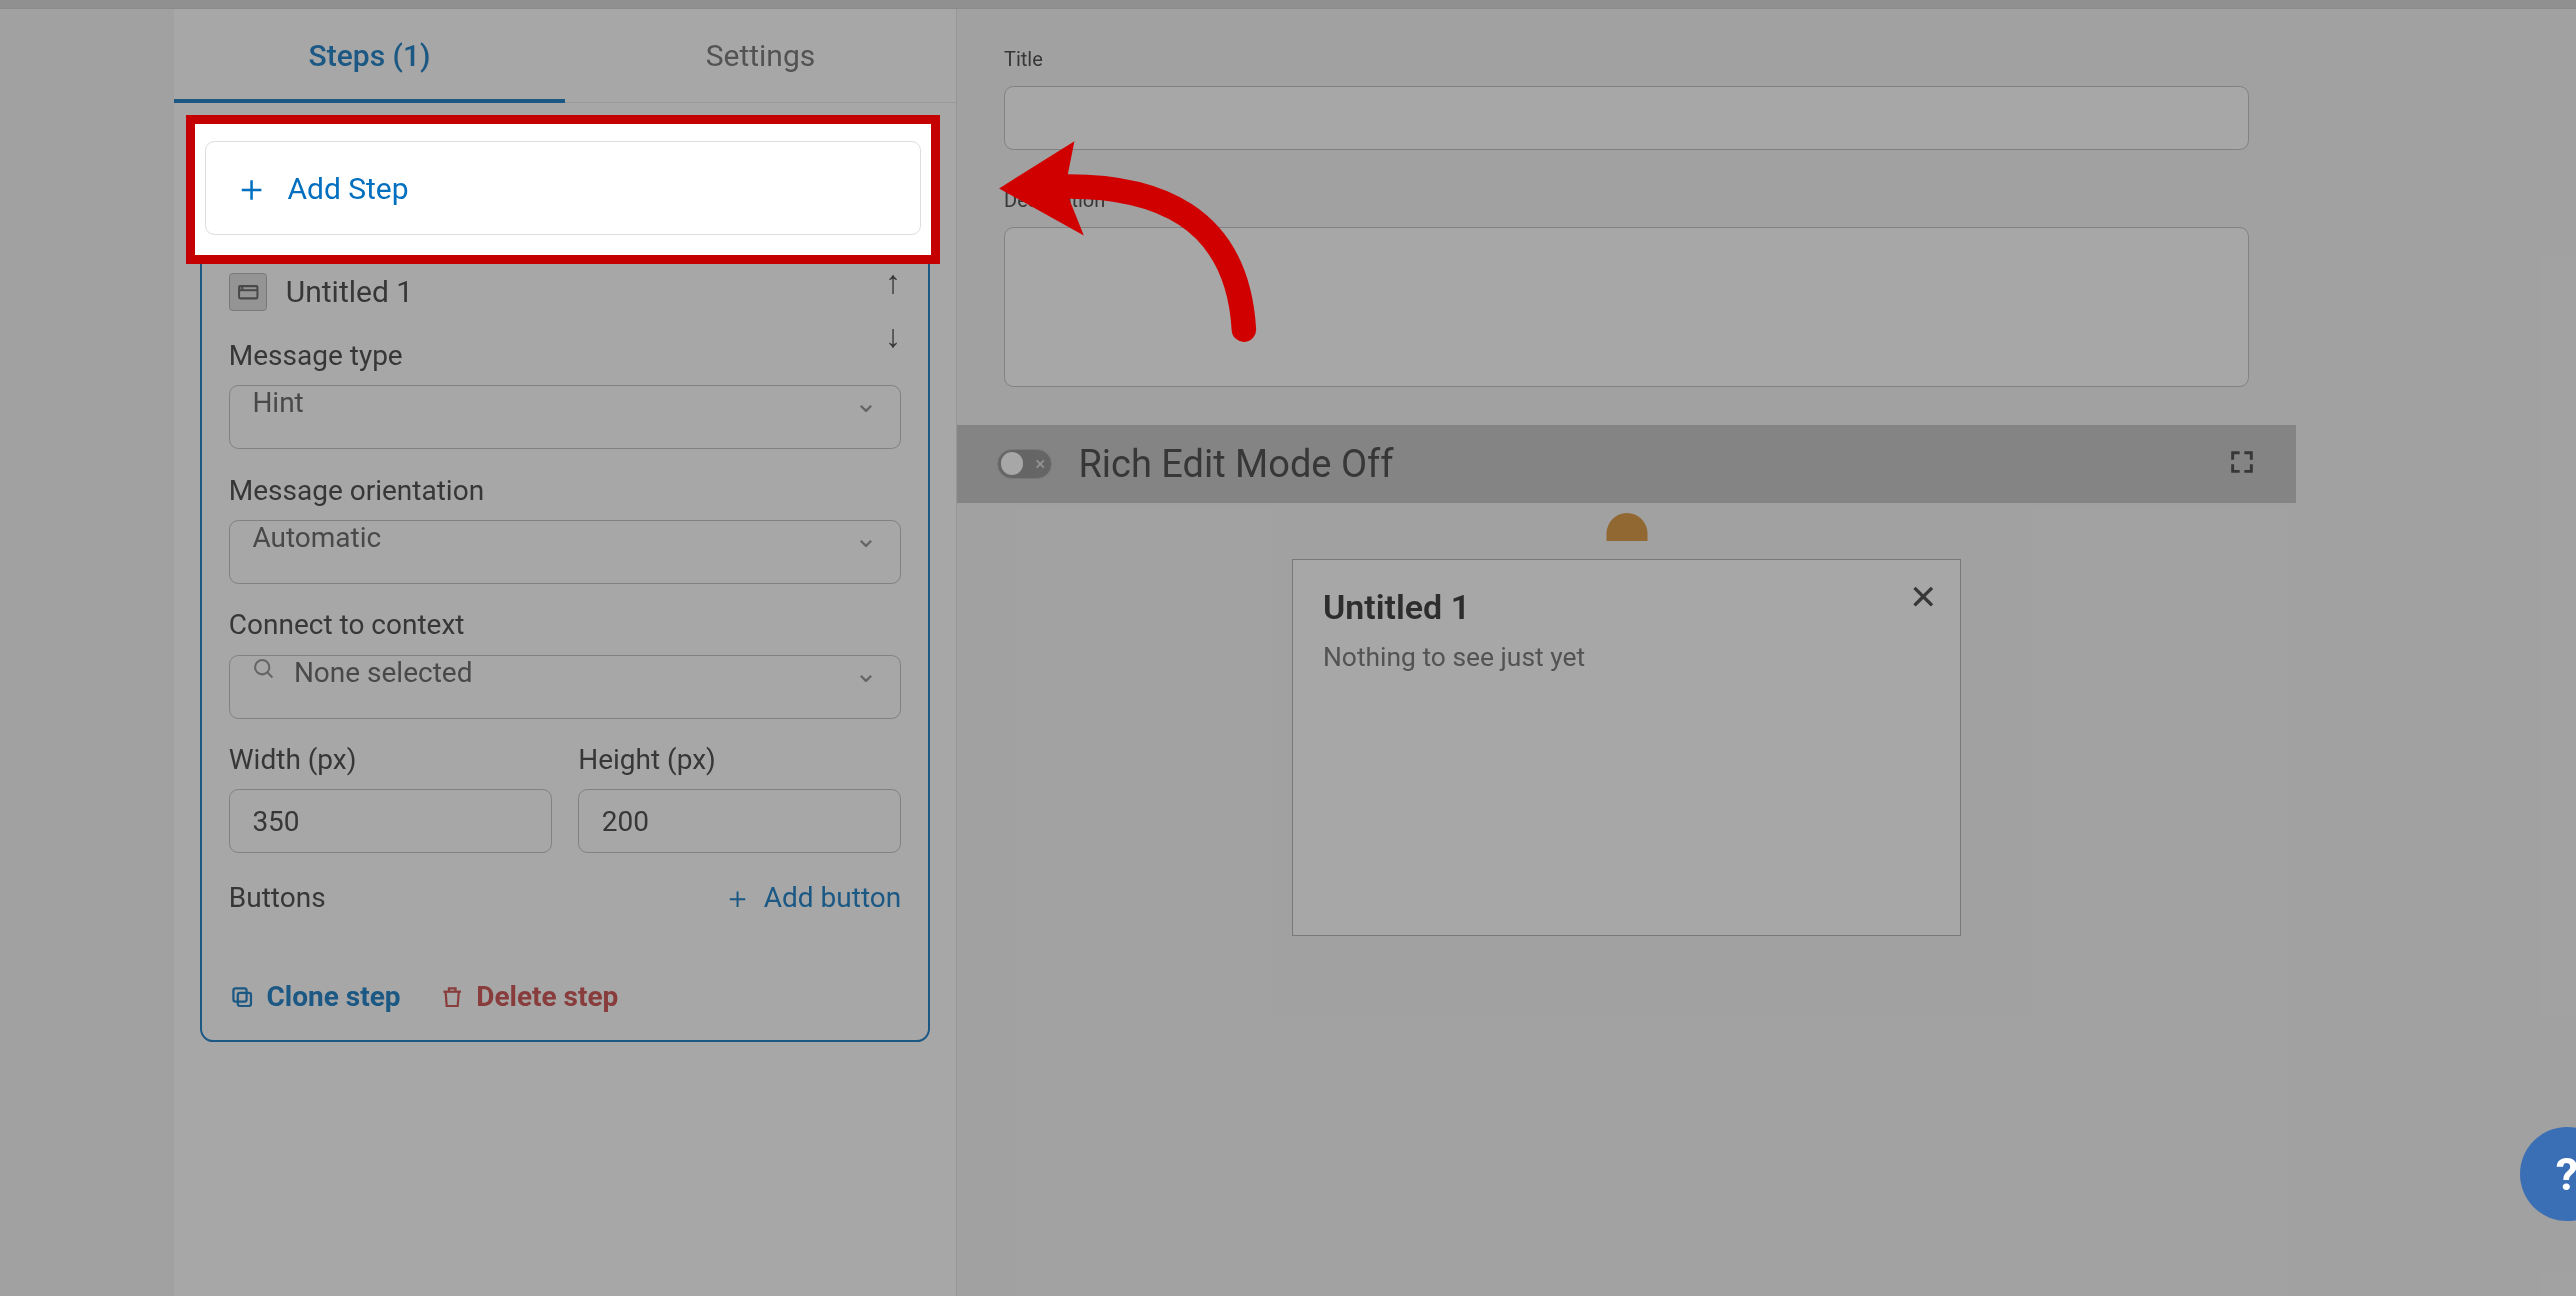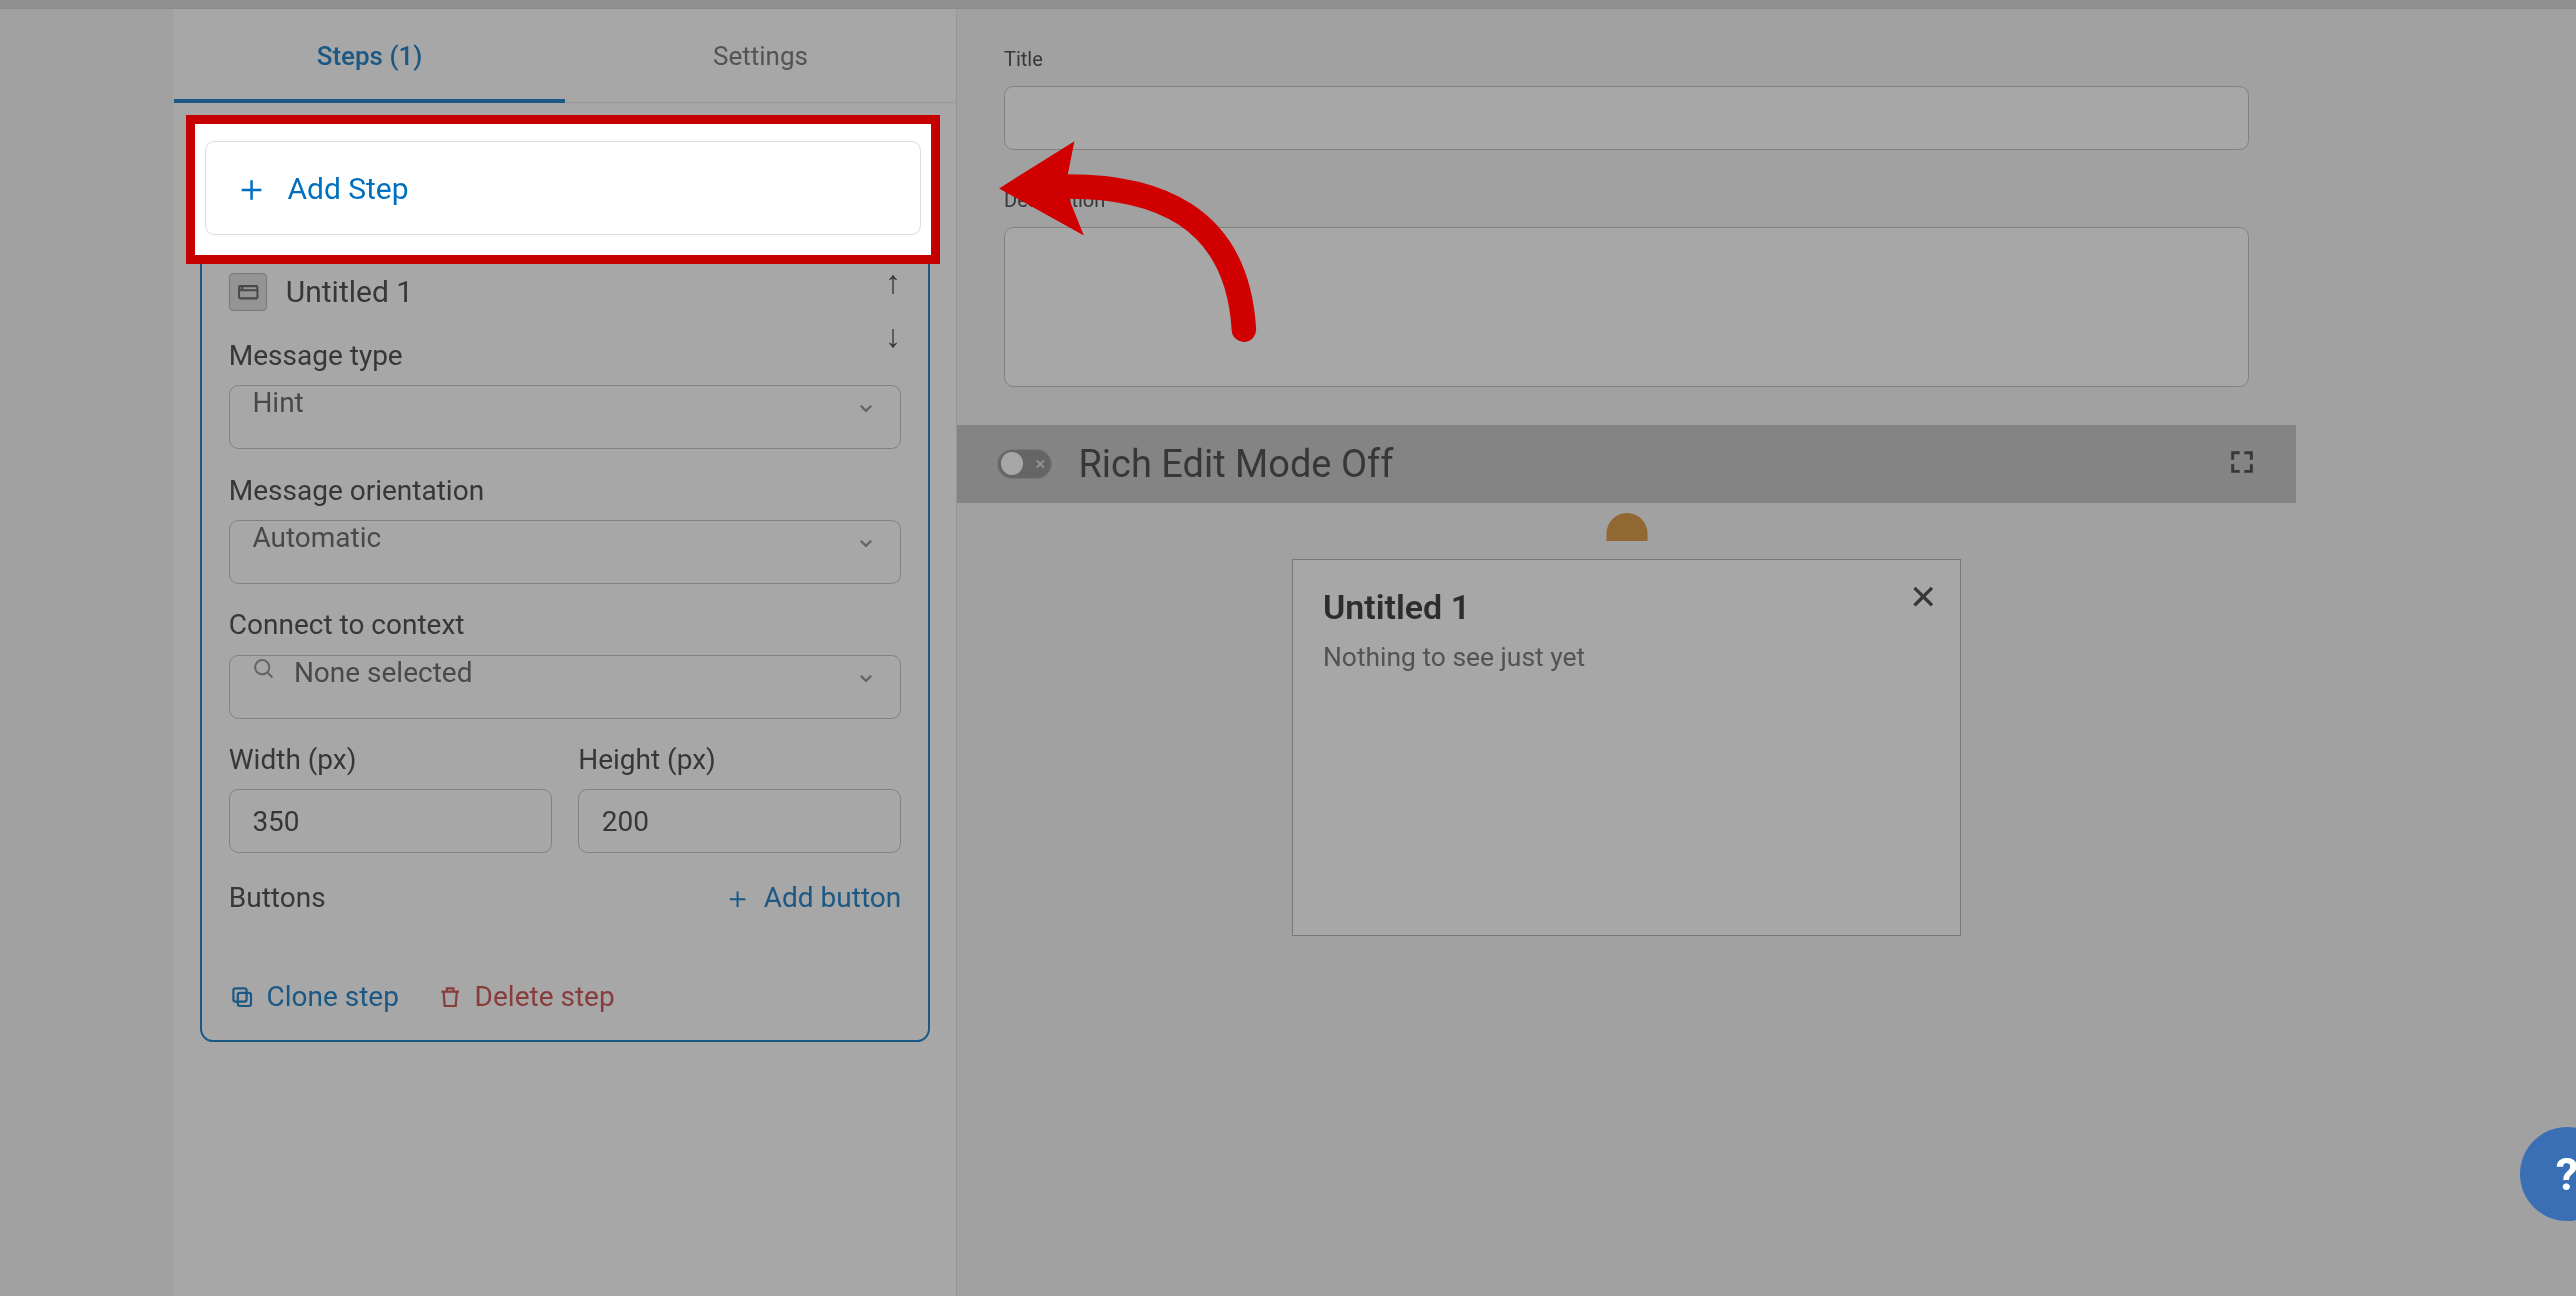--- a/index.html
+++ b/index.html
@@ -49,21 +49,21 @@
   .tabs {
     display: flex;
     height: 94px;
     border-bottom: 0.9px solid #e5e5e5;
   }
   .tab {
     flex: 1;
     display: flex;
     align-items: center;
     justify-content: center;
-    font-size: 26px;
+    font-size: 30px;
     color: #666;
     cursor: pointer;
     position: relative;
   }
   .tab.active { color: #006FBF; font-weight: 500;}
   .tab.active::after {
     content: "";
     position: absolute;
     bottom: -0.9px; left: 0; right: 0;
     height: 3.8px;
@@ -163,20 +163,21 @@
   .addbtn-link {
     display: flex; align-items: center; gap: 11.3px;
     font-size: 28px; color: #006FBF; cursor: pointer;
   }
   
   .actions-row {
     display: flex;
     align-items: center;
     gap: 38px;
     margin-top: 66px;
+    font-weight: bold;
   }
   .action-link { display:flex; align-items:center; gap:11.3px; font-size:28px; cursor:pointer;}
   .action-link.clone { color: #006FBF; }
   .action-link.delete { color: #c83c3c; }
   
   
   .content {
     width: 1339px;
     padding: 38px 47px 0 47px;
     position: relative;

